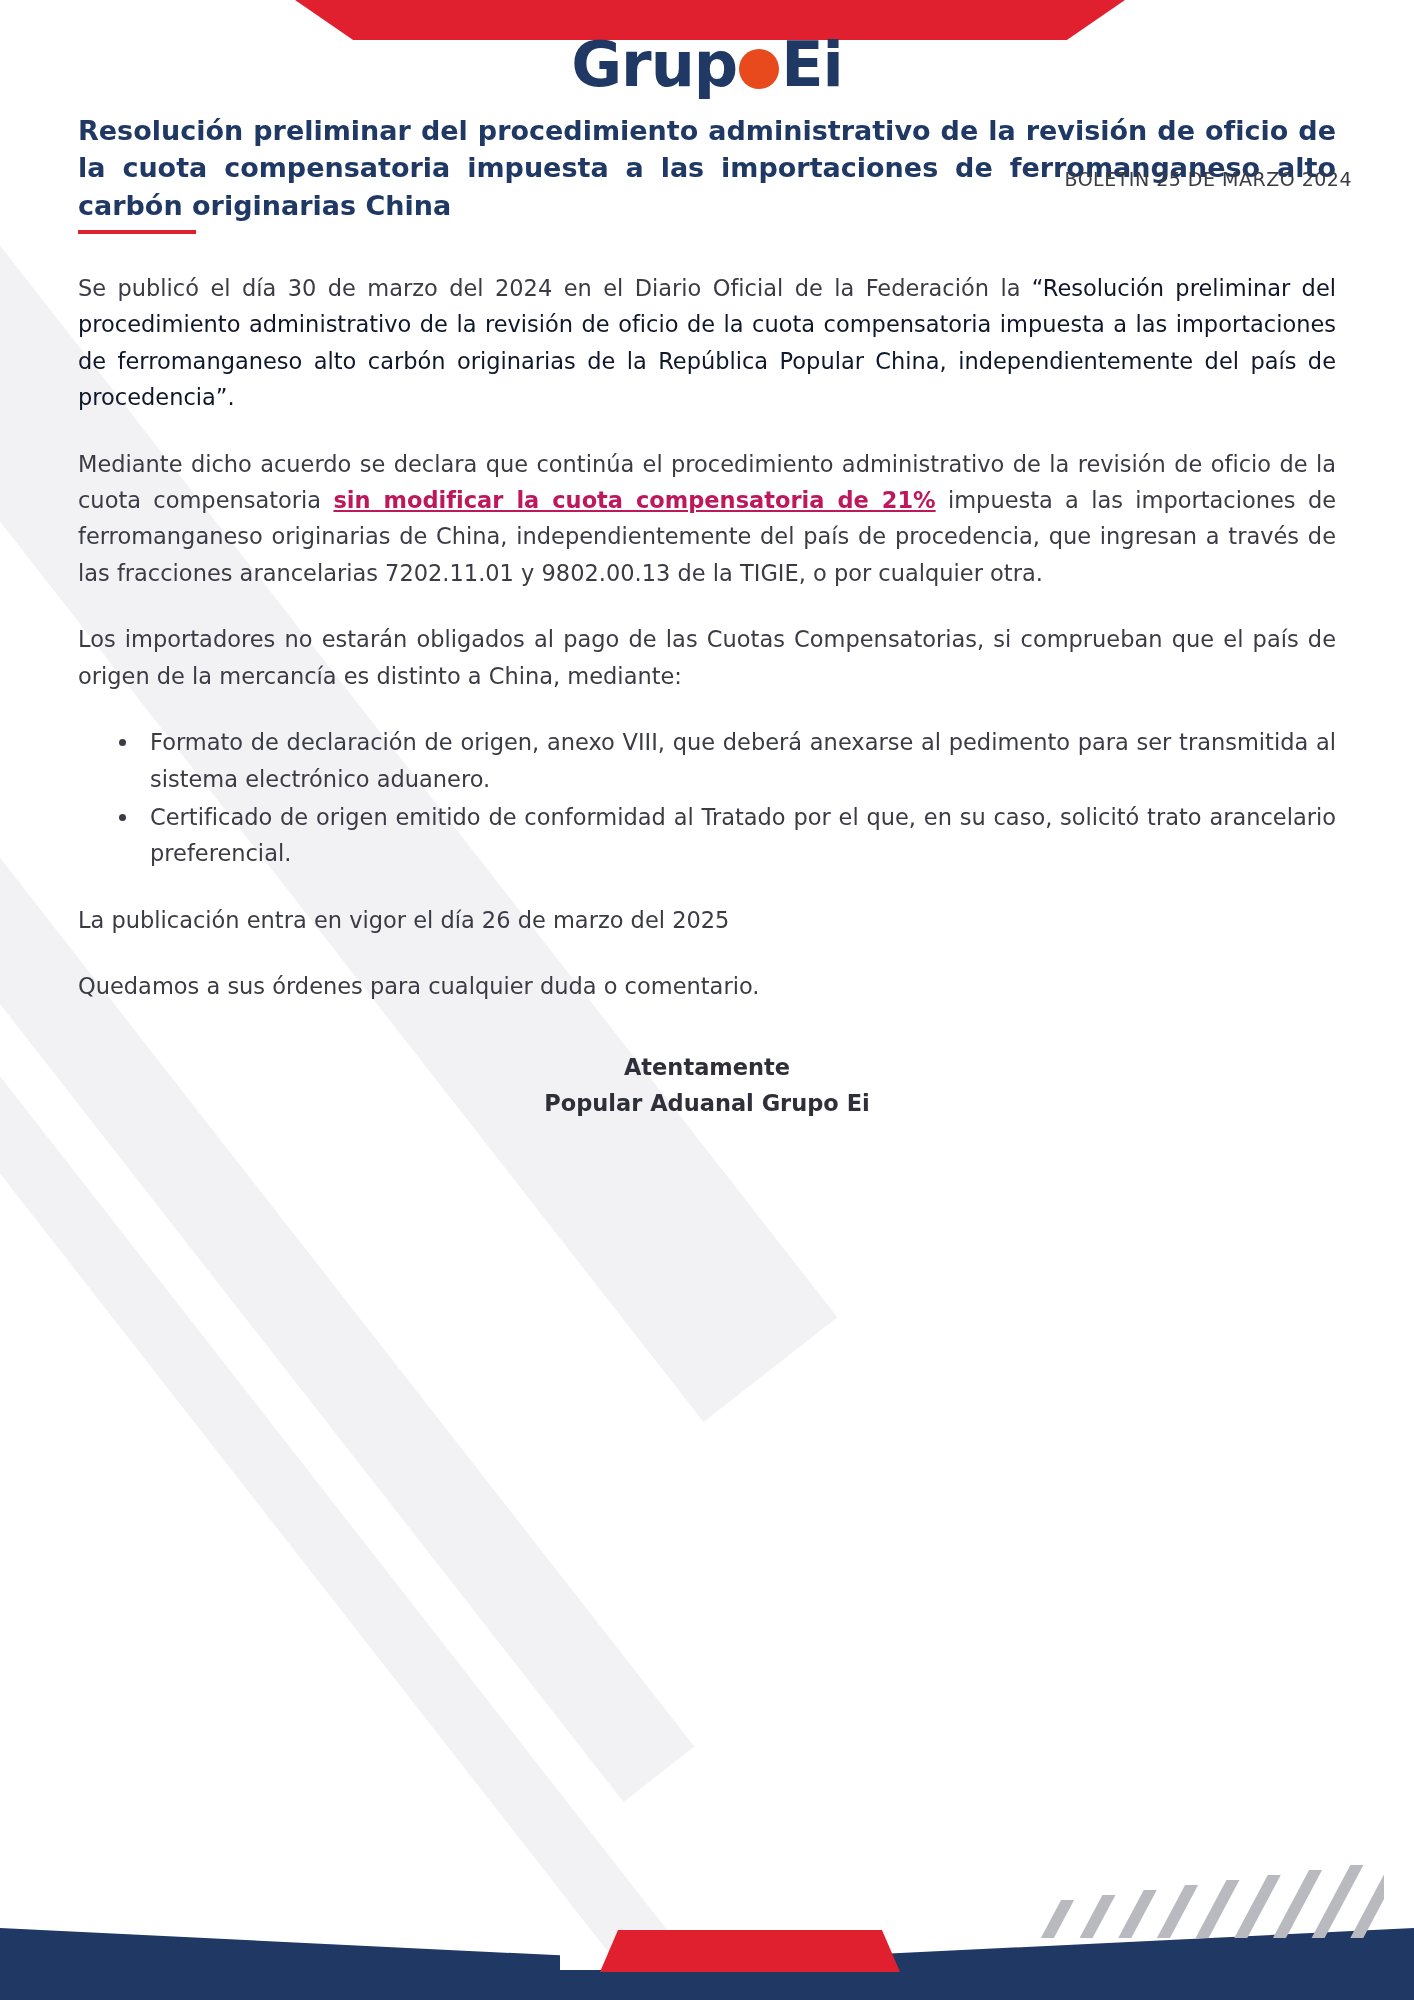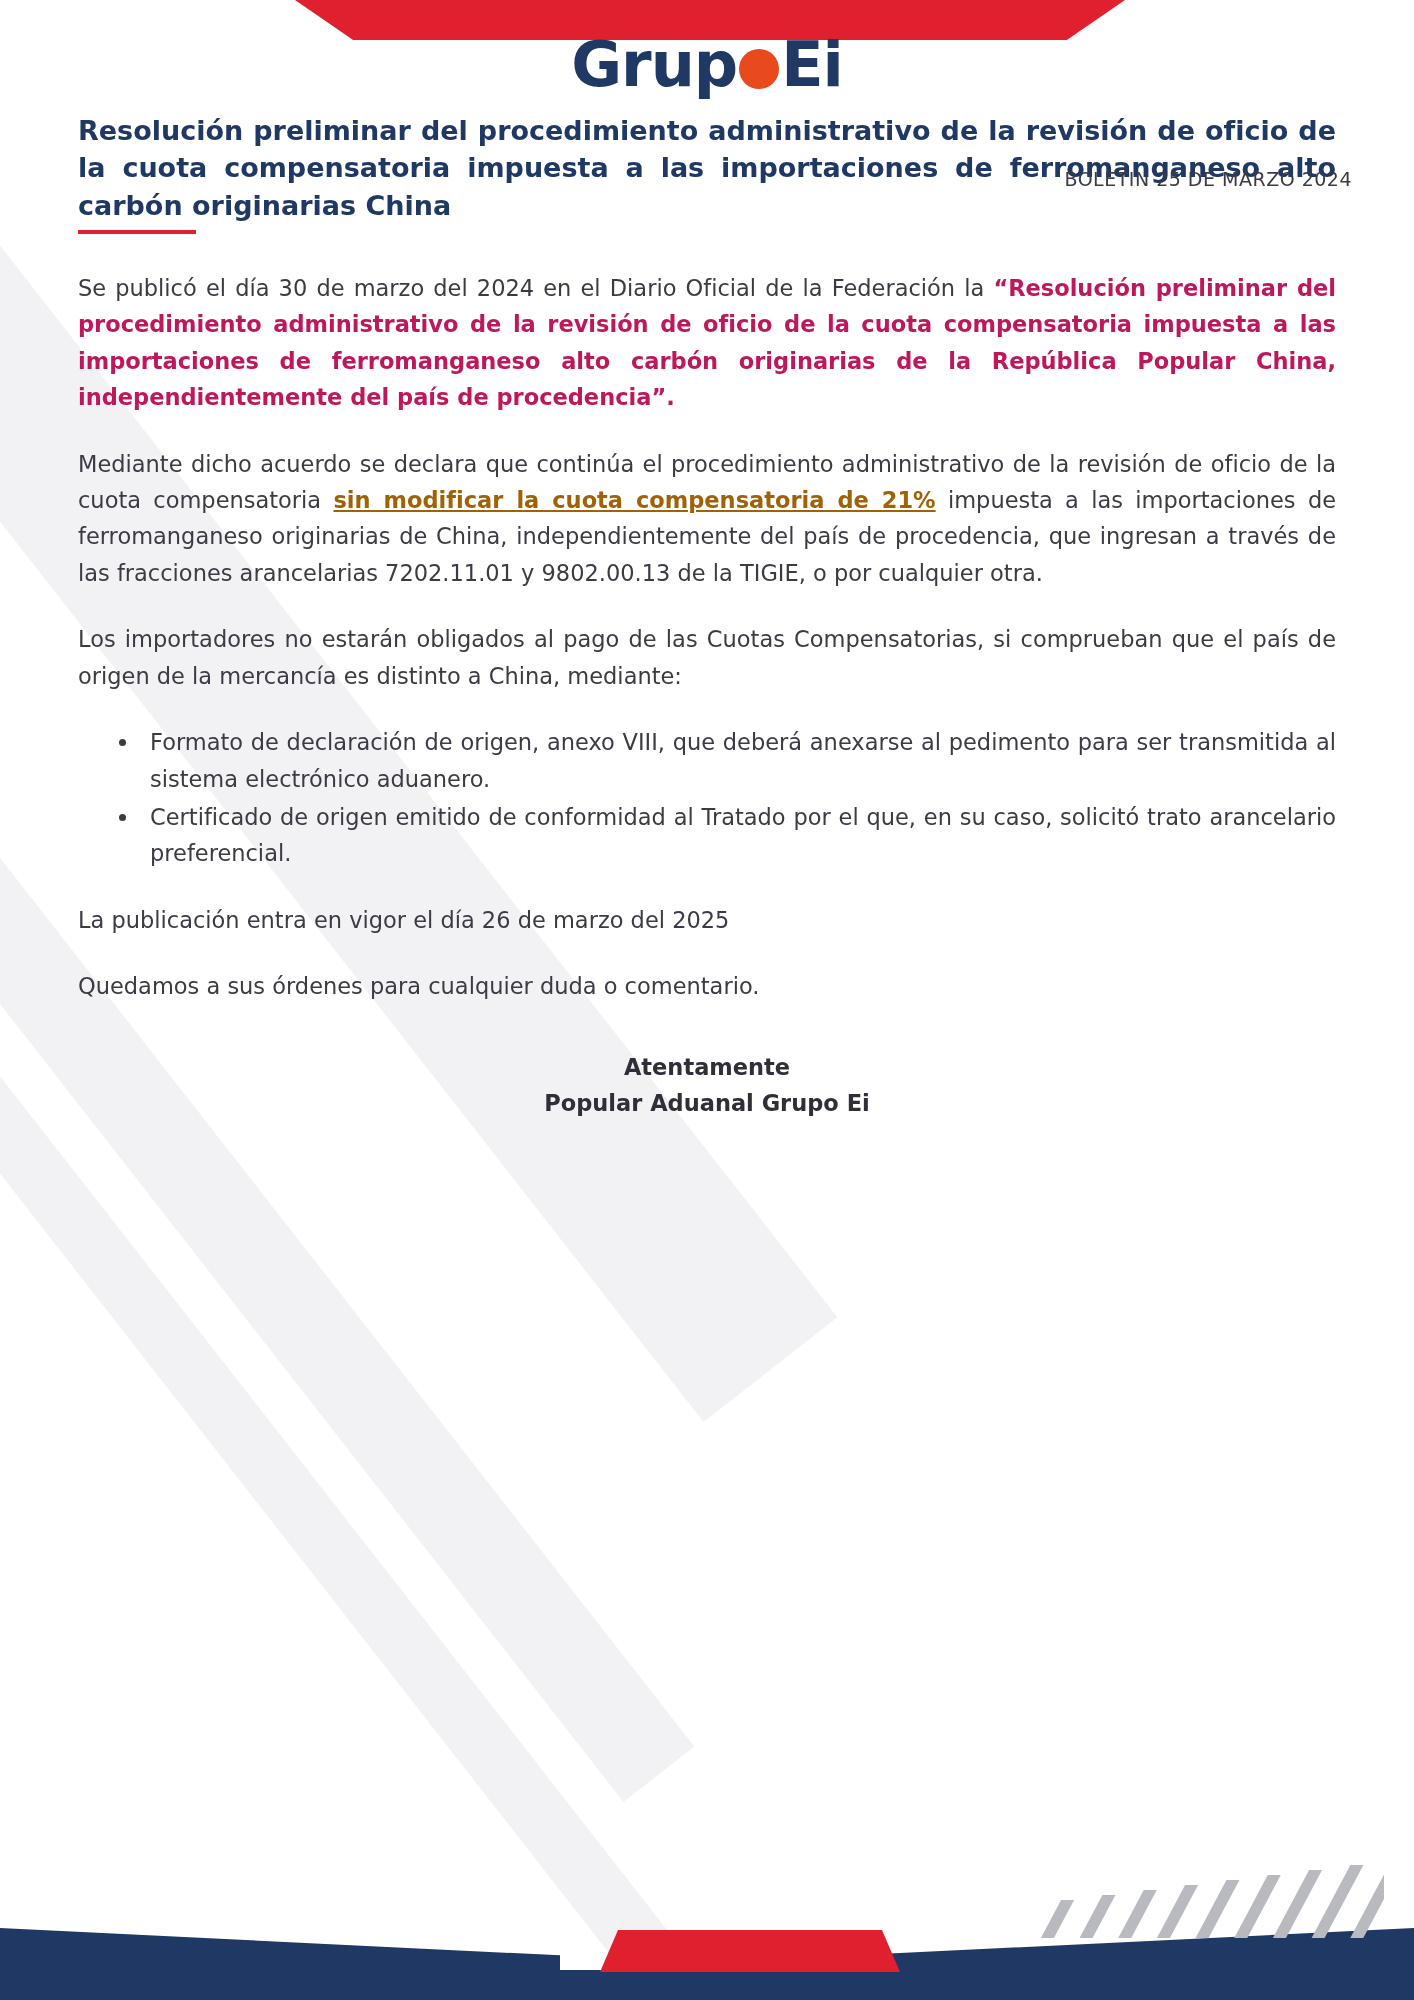--- a/index.html
+++ b/index.html
@@ -129,22 +129,22 @@
     margin-bottom: 36px;
   }
   p.para {
     font-size: 22.5px;
     line-height: 1.62;
     text-align: justify;
     margin: 0 0 30px 0;
     color: #3b3b45;
   }
   p.para.tight { }
-  .b { font-weight: bold; color: #be185d; }
-  .u-b { font-weight: bold; text-decoration: underline; color: #a16207; }
+  .b { font-weight: normal; color: #0f172a; }
+  .u-b { font-weight: bold; text-decoration: underline; color: #be185d; }
   ul.bullets {
     margin: 0 0 30px 0;
     padding-left: 62px;
   }
   ul.bullets li {
     font-size: 22.5px;
     line-height: 1.62;
     text-align: justify;
     margin-bottom: 2px;
     padding-left: 10px;

